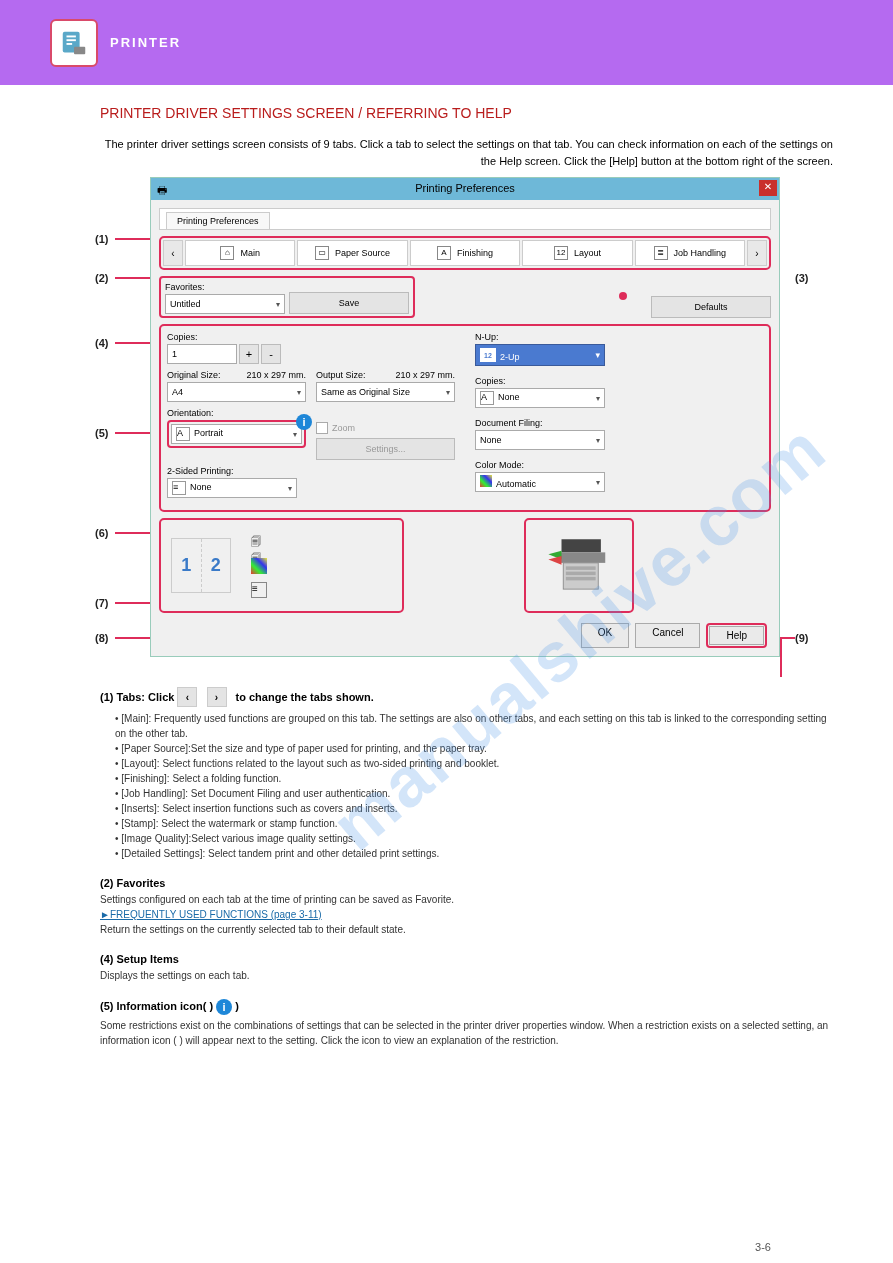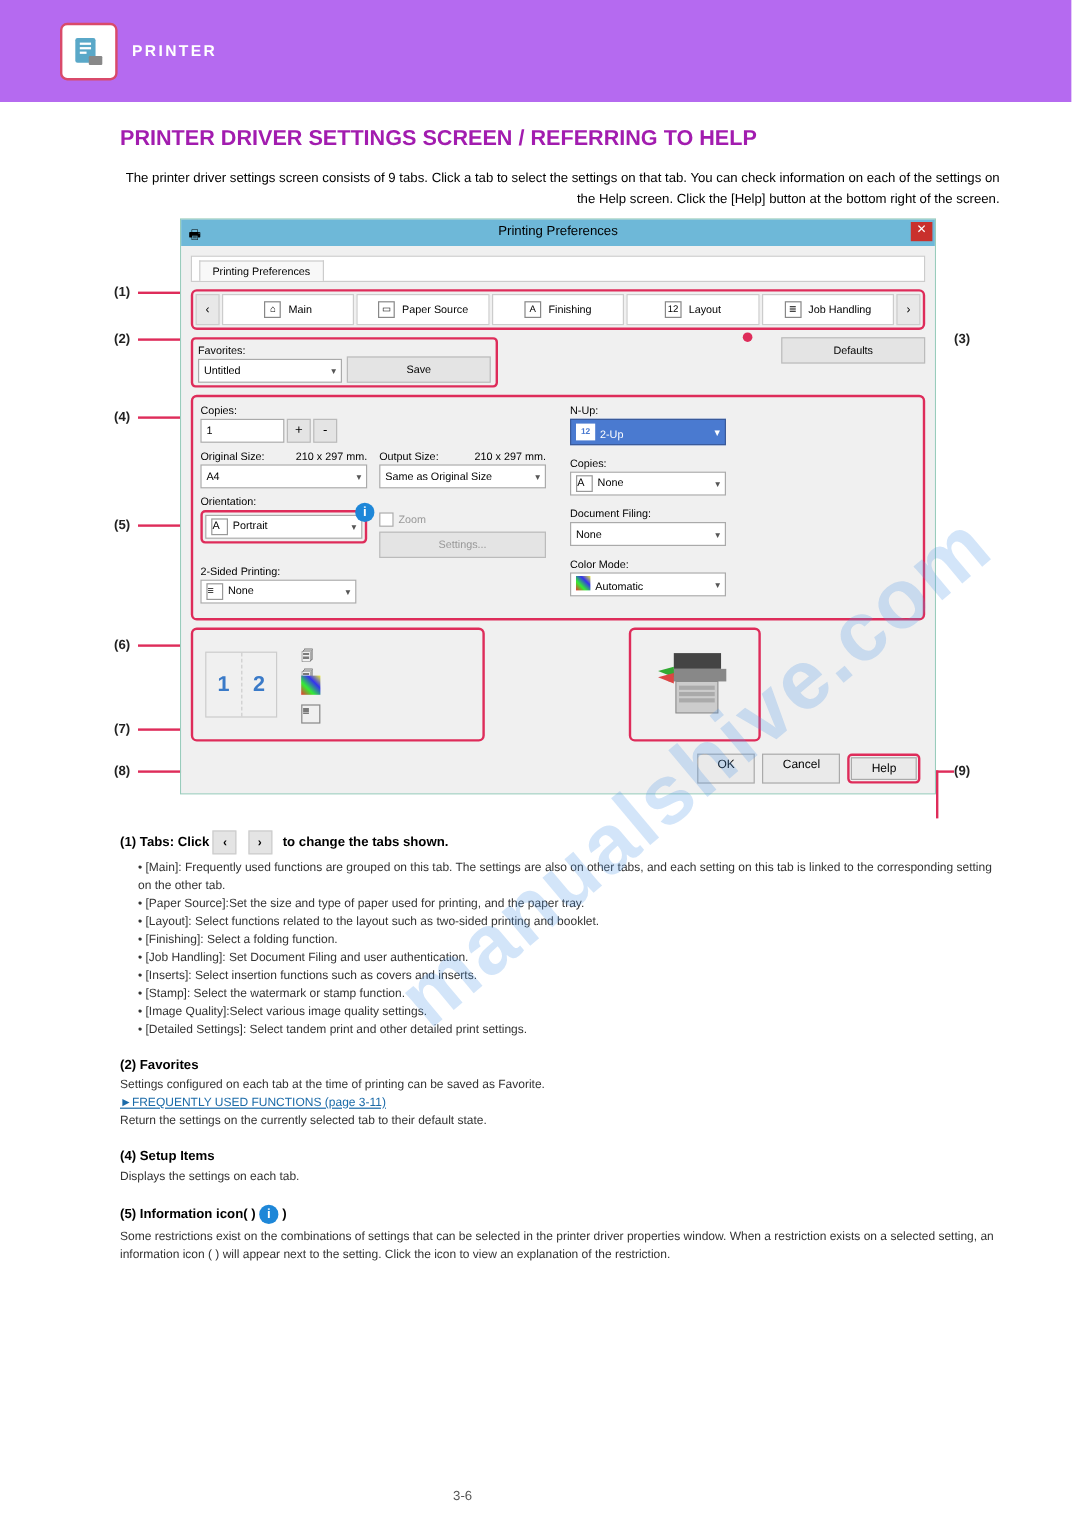--- a/index.html
+++ b/index.html
@@ -2,37 +2,37 @@
 <html><head>
 <meta charset="utf-8">
 <style>
 * { box-sizing: border-box; margin: 0; padding: 0; }
 body { font-family: Arial, sans-serif; font-size: 11px; background: #fff; color: #000; width: 893px; }
 .top-banner { background: #b56af0; height: 85px; padding: 14px 50px; display: flex; align-items: center; }
 .banner-icon { width: 48px; height: 48px; background: #fff; border: 2px solid #d94a6a; border-radius: 6px; display: flex; align-items: center; justify-content: center; }
 .doc-icon-svg { width: 30px; height: 30px; }
 .banner-text { color: #fff; font-size: 13px; margin-left: 12px; font-weight: bold; letter-spacing: 2px; }
 .content { padding: 20px 60px 40px 100px; }
-.page-title { font-size: 18px; font-weight: bold; margin-bottom: 15px; color: #a21caf; }
+.page-title { font-size: 14px; font-weight: normal; margin-bottom: 15px; color: #b91c1c; }
 .intro-text { font-size: 11px; margin-bottom: 8px; line-height: 1.5; text-align: right; }
 .diagram-container { position: relative; margin-left: 20px; }
 .dialog { width: 630px; background: linear-gradient(#cce9f5, #cce9f5); border: 1px solid #9cb; font-size: 10px; position: relative; margin-left: 30px; }
 .dialog-titlebar { background: #6eb8d8; color: #000; text-align: center; padding: 4px; font-size: 11px; position: relative; height: 22px; }
 .close-btn { position: absolute; right: 2px; top: 2px; width: 18px; height: 16px; background: #c9302c; color: #fff; line-height: 14px; text-align: center; font-size: 10px; }
 .prn-icon { position: absolute; left: 6px; top: 4px; font-size: 11px; }
 .dialog-body { background: #f0f0f0; padding: 8px; }
 .tab-strip-outer { background: #fff; border: 1px solid #ccc; margin-bottom: 6px; padding: 3px 6px 0 6px; }
 .pp-tab { background: #f8f8f8; border: 1px solid #ccc; border-bottom: none; display: inline-block; padding: 3px 10px; font-size: 9px; }
 .callout-box { border: 2px solid #de2c5a; border-radius: 5px; }
 .tab-row { display: flex; gap: 2px; align-items: center; padding: 2px; }
 .nav-arrow { background: #e8e8e8; border: 1px solid #ccc; width: 20px; height: 26px; display: flex; align-items: center; justify-content: center; font-size: 10px; }
 .top-tab { flex: 1; background: #fff; border: 1px solid #ccc; height: 26px; display: flex; align-items: center; justify-content: center; gap: 6px; font-size: 9px; }
 .top-tab .ticon { width: 14px; height: 14px; display: inline-block; border: 1px solid #888; background: #fff; font-size: 8px; text-align: center; line-height: 12px; }
 .home-ticon { background: #bbb; }
-.fav-row { display: flex; gap: 5px; margin: 6px 0; }
+.fav-row { display: flex; gap: 5px; align-items: flex-end; margin: 6px 0; }
 .fav-box { border: 2px solid #de2c5a; border-radius: 4px; padding: 2px 4px; display: flex; gap: 4px; align-items: flex-end; }
 .fld-label { font-size: 9px; display: block; margin-bottom: 2px; }
 .select-ctrl { background: #fff; border: 1px solid #aaa; height: 20px; font-size: 9px; padding: 0 4px; display: flex; align-items: center; justify-content: space-between; }
 .select-ctrl .caret { font-size: 8px; color: #555; }
 .btn { background: #e4e4e4; border: 1px solid #bbb; padding: 4px 18px; font-size: 9px; height: 22px; display: flex; align-items: center; justify-content: center; }
 .defaults-wrapper { margin-left: auto; position: relative; padding-left: 44px; }
 .dot-marker { width: 8px; height: 8px; background: #de2c5a; border-radius: 50%; position: absolute; }
 .main-panel { border: 2px solid #de2c5a; border-radius: 5px; padding: 6px; display: flex; gap: 20px; }
 .col { flex: 1; }
 .field-row { margin-bottom: 6px; }
@@ -64,21 +64,21 @@
 .help-btn-wrap { border: 2px solid #de2c5a; border-radius: 4px; padding: 1px; }
 .callout-line { border-top: 2px solid #de2c5a; position: absolute; }
 .callout-num { position: absolute; font-size: 11px; font-weight: bold; color: #222; }
 .footnote-sec { margin-top: 30px; }
 .fn-num-box { display: inline-block; width: 20px; height: 20px; background: #e4e4e4; border: 1px solid #ccc; text-align: center; line-height: 20px; font-size: 10px; margin-right: 6px; }
 .fn-heading { font-weight: bold; font-size: 11px; margin-top: 16px; margin-bottom: 3px; }
 .fn-text { font-size: 10px; line-height: 1.5; color: #333; }
 .fn-sublist { margin-left: 15px; margin-top: 4px; }
 .link-text { color: #1a6aa8; text-decoration: underline; }
 .watermark { position: absolute; font-size: 70px; color: rgba(80, 150, 230, 0.25); font-weight: bold; transform: rotate(-40deg); pointer-events: none; left: 150px; top: 420px; letter-spacing: 2px; z-index: 50; }
-.page-num { position: fixed; bottom: 10px; width: 771px; text-align: center; font-size: 11px; color: #555; }
+.page-num { position: fixed; bottom: 10px; width: 771px; text-align: right; font-size: 11px; color: #555; }
 </style>
 </head>
 <body>
 
 <div class="top-banner">
   <div class="banner-icon">
     <svg class="doc-icon-svg" viewBox="0 0 32 32">
         <rect x="4" y="4" width="18" height="22" fill="#5aa8c8" rx="2"></rect>
         <rect x="8" y="8" width="10" height="2" fill="#fff"></rect>
         <rect x="8" y="12" width="10" height="2" fill="#fff"></rect>

